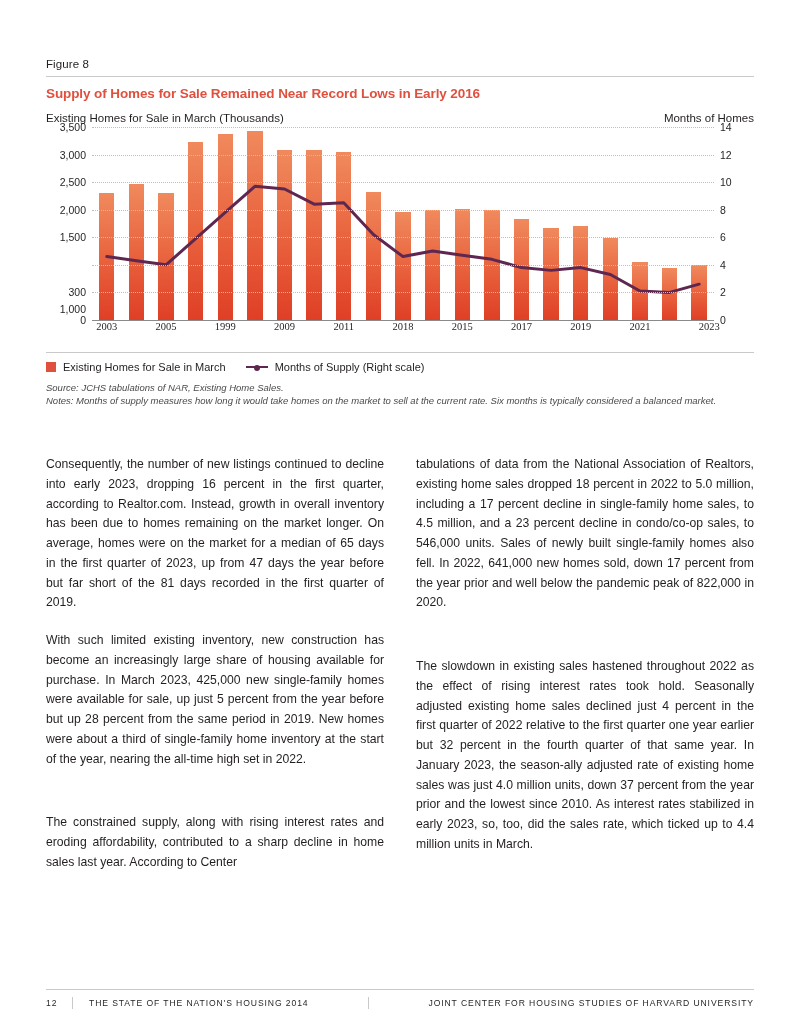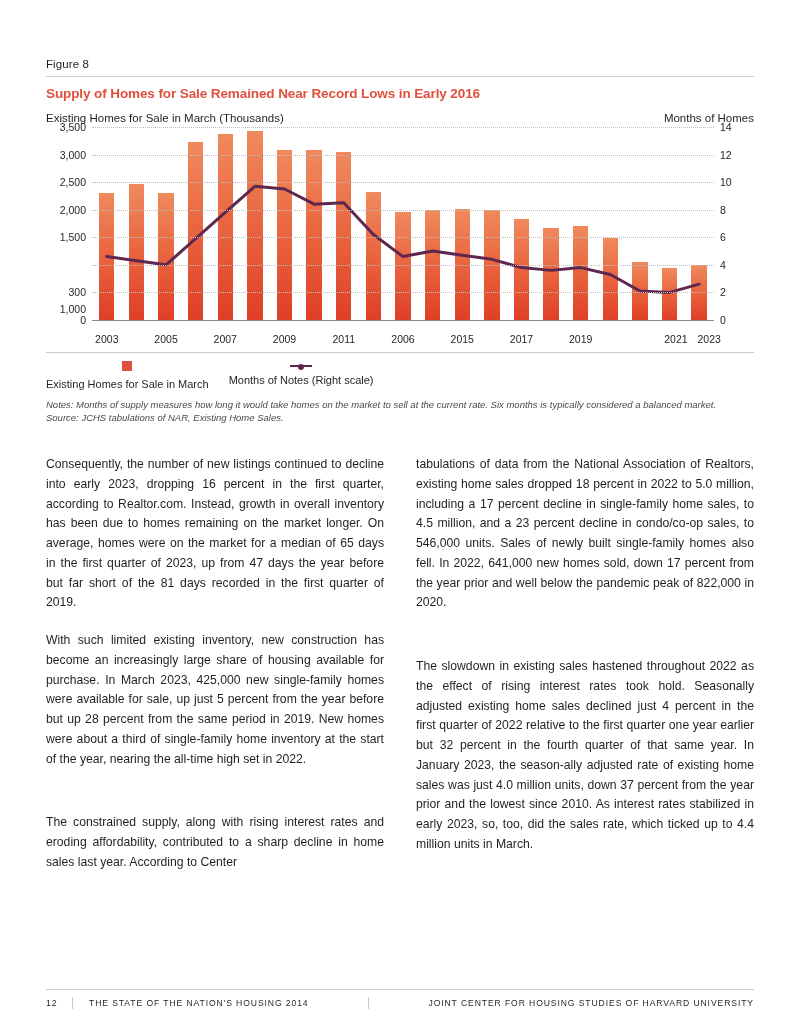--- a/index.html
+++ b/index.html
@@ -89,41 +89,42 @@
     position: absolute;
     bottom: 0;
     background: linear-gradient(to bottom, #f08a5d 0%, #e8603c 55%, #df3f26 100%);
   }
   .xtick {
     position: absolute;
     top: 100%;
     font-size: 10.5px;
     color: #231f20;
     transform: translateX(-50%);
-    padding-top: 13px;
+    padding-top: 1px;
     white-space: nowrap;
+    font-family: Liberation Serif, serif;
   }
   svg.lineover {
     position: absolute;
     left: 0; top: 0;
     width: 100%; height: 100%;
     overflow: visible;
   }
 
   
   .legend {
     display: flex;
     align-items: center;
     gap: 20px;
     margin-top: 10px;
     padding-top: 8px;
     border-top: 1px solid #c9c9c9;
     font-size: 11px;
   }
-  .legend-item { display: flex; align-items: center; gap: 7px; flex-direction: column; }
+  .legend-item { display: flex; align-items: center; gap: 7px; }
   .swatch-bar {
     width: 10px; height: 10px;
     background: #e0503f;
     display: inline-block;
   }
   .swatch-line {
     width: 22px; height: 0;
     border-top: 2.5px solid #5e2750;
     display: inline-block;
     position: relative;
@@ -252,46 +253,46 @@
           <div class="ylabel-right" style="top: 100%;">0</div>
           <div class="ylabel-right" style="top: 85.7143%;">2</div>
           <div class="ylabel-right" style="top: 71.4286%;">4</div>
           <div class="ylabel-right" style="top: 57.1429%;">6</div>
           <div class="ylabel-right" style="top: 42.8571%;">8</div>
           <div class="ylabel-right" style="top: 28.5714%;">10</div>
           <div class="ylabel-right" style="top: 14.2857%;">12</div>
           <div class="ylabel-right" style="top: 0%;">14</div>
           <div class="xtick" style="left: 2.38095%;">2003</div>
           <div class="xtick" style="left: 11.9048%;">2005</div>
-          <div class="xtick" style="left: 21.4286%;">2007</div>
+          <div class="xtick" style="left: 21.4286%;">1999</div>
           <div class="xtick" style="left: 30.9524%;">2009</div>
           <div class="xtick" style="left: 40.4762%;">2011</div>
-          <div class="xtick" style="left: 50%;">2006</div>
+          <div class="xtick" style="left: 50%;">2018</div>
           <div class="xtick" style="left: 59.5238%;">2015</div>
           <div class="xtick" style="left: 69.0476%;">2017</div>
           <div class="xtick" style="left: 78.5714%;">2019</div>
-          <div class="xtick" style="left: 88.0952%; margin-left: 36px;">2021</div>
+          <div class="xtick" style="left: 88.0952%;">2021</div>
           <div class="xtick" style="left: 97.619%; margin-left: 10px;">2023</div>
         </div>
     </div>
 
     <div class="legend">
       <div class="legend-item">
         <span class="swatch-bar"></span>
         <span>Existing Homes for Sale in March</span>
       </div>
       <div class="legend-item">
         <span class="swatch-line"></span>
-        <span>Months of Notes (Right scale)</span>
+        <span>Months of Supply (Right scale)</span>
       </div>
     </div>
 
     <div class="notes">
+      <div>Source: JCHS tabulations of NAR, Existing Home Sales.</div>
       <div>Notes: Months of supply measures how long it would take homes on the market to sell at the current rate. Six months is typically considered a balanced market.</div>
-      <div>Source: JCHS tabulations of NAR, Existing Home Sales.</div>
     </div>
   </div>
 
   <div class="body">
     <div class="col">
       <p>Consequently, the number of new listings continued to decline into early 2023, dropping 16 percent in the first quarter, according to Realtor.com. Instead, growth in overall inventory has been due to homes remaining on the market longer. On average, homes were on the market for a median of 65 days in the first quarter of 2023, up from 47 days the year before but far short of the 81 days recorded in the first quarter of 2019.</p>
       <p>With such limited existing inventory, new construction has become an increasingly large share of housing available for purchase. In March 2023, 425,000 new single-family homes were available for sale, up just 5 percent from the year before but up 28 percent from the same period in 2019. New homes were about a third of single-family home inventory at the start of the year, nearing the all-time high set in 2022.</p>
       <p>The constrained supply, along with rising interest rates and eroding affordability, contributed to a sharp decline in home sales last year. According to Center</p>
     </div>
     <div class="col">

